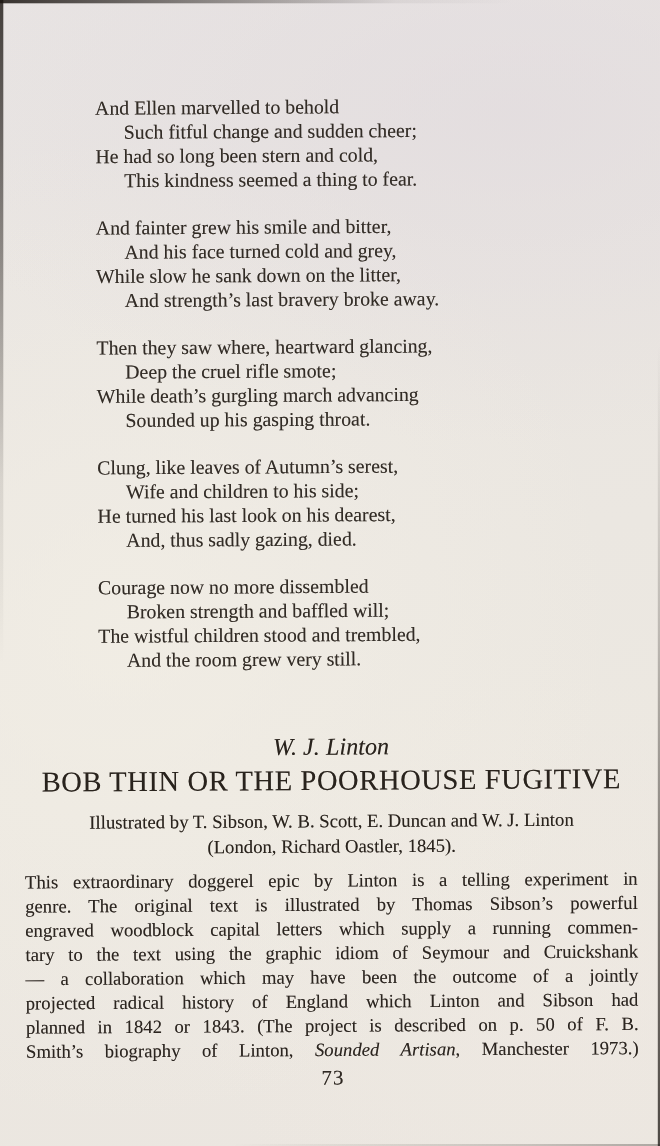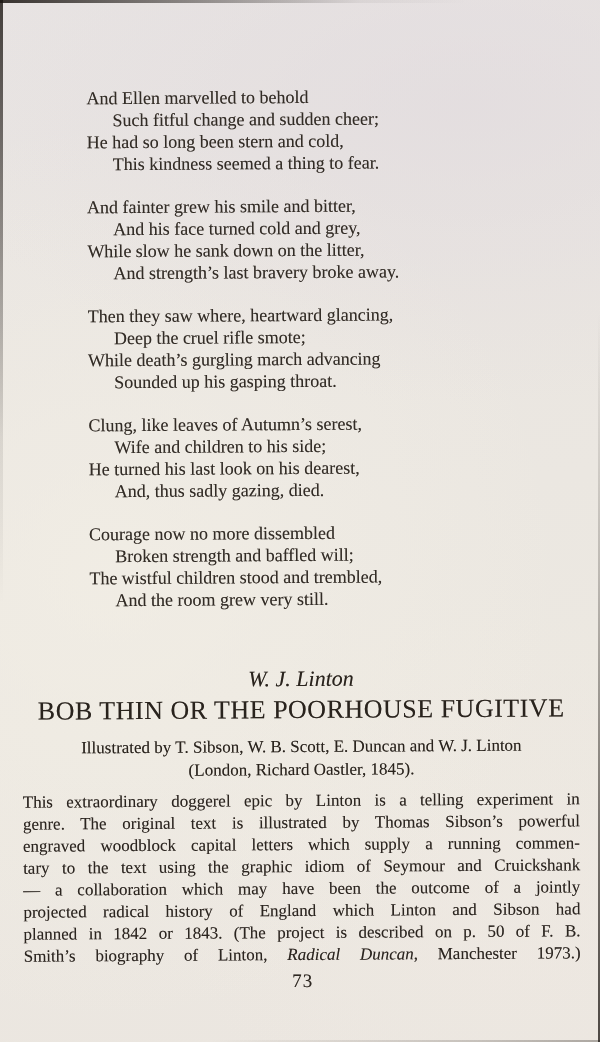--- a/index.html
+++ b/index.html
@@ -161,21 +161,21 @@
     </div>
 
     <div class="commentary" id="commentary">
         <div class="para-line"><span>This extraordinary doggerel epic by Linton is a telling experiment in</span></div>
         <div class="para-line"><span>genre. The original text is illustrated by Thomas Sibson’s powerful</span></div>
         <div class="para-line"><span>engraved woodblock capital letters which supply a running commen-</span></div>
         <div class="para-line"><span>tary to the text using the graphic idiom of Seymour and Cruickshank</span></div>
         <div class="para-line"><span>— a collaboration which may have been the outcome of a jointly</span></div>
         <div class="para-line"><span>projected radical history of England which Linton and Sibson had</span></div>
         <div class="para-line"><span>planned in 1842 or 1843. (The project is described on p. 50 of F. B.</span></div>
-        <div class="para-line"><span>Smith’s biography of Linton, </span><span class="italic">Radical Duncan</span><span>, Manchester 1973.)</span></div>
+        <div class="para-line"><span>Smith’s biography of Linton, </span><span class="italic">Sounded Artisan</span><span>, Manchester 1973.)</span></div>
       </div>
 
     <div class="page-number">73</div>
   </div>
 
   <div class="edge-top"></div>
   <div class="edge-left"></div>
   <div class="edge-right"></div>
   <div class="edge-bottom"></div>
 </div>

